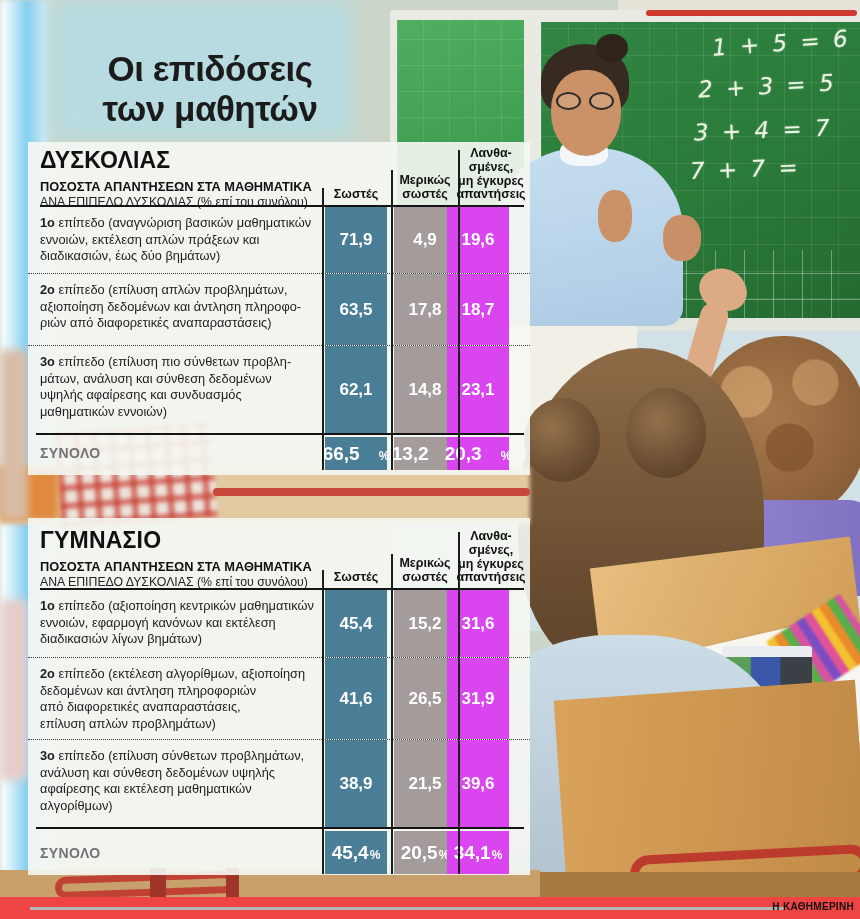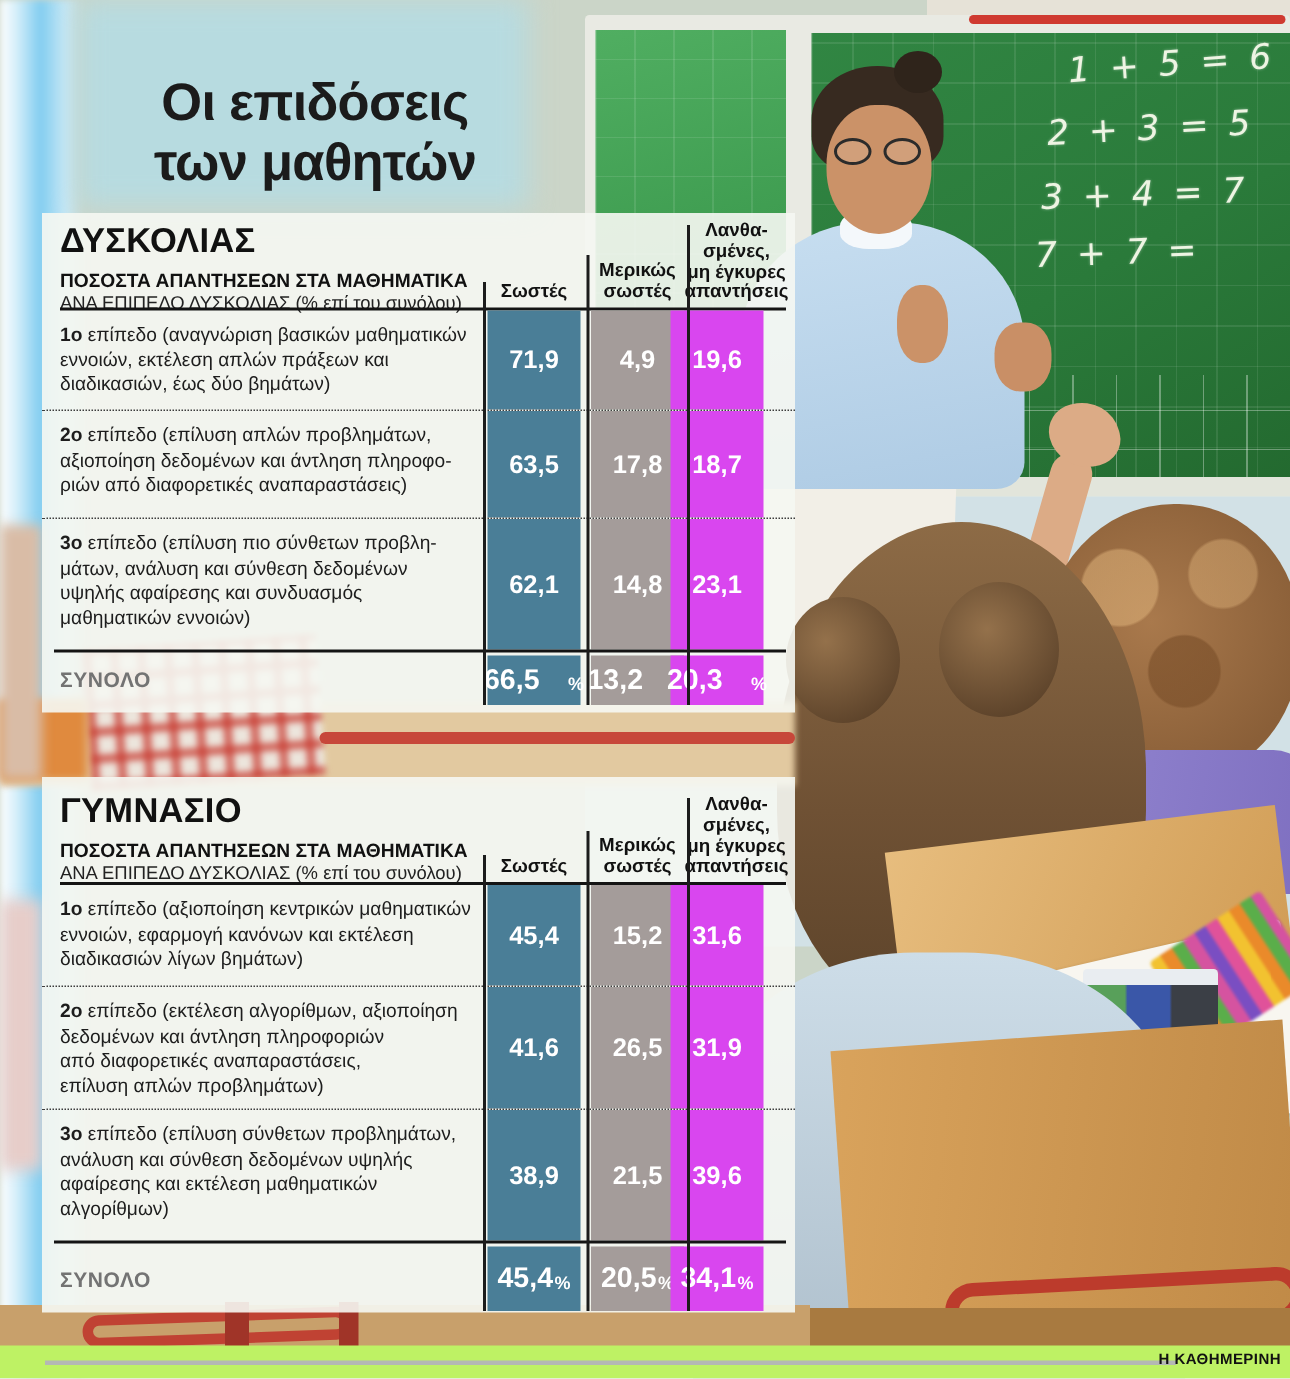--- a/index.html
+++ b/index.html
@@ -129,21 +129,21 @@
   .tlabel{position:absolute;left:12px;font-size:14px;font-weight:800;color:#737373;letter-spacing:.4px;}
   .p1 .tlabel{top:303px;} .p2 .tlabel{top:327px;}
   .tcell{position:absolute;width:62px;display:flex;align-items:center;justify-content:center;
     color:#fff;font-weight:800;font-size:19px;}
   .p1 .tcell{top:295px;height:33px;gap:18px;} .p2 .tcell{top:313px;height:43px;}
   .pct{font-size:12px;font-weight:700;margin-left:1px;padding-top:5px;}
   .vline{position:absolute;width:1.5px;background:#1c1c1c;}
   .v1{left:294px;} .v2{left:363px;} .v3{left:430px;}
   .p1 .v1{top:46px;height:282px;} .p1 .v2{top:28px;height:300px;} .p1 .v3{top:8px;height:320px;}
   .p2 .v1{top:52px;height:304px;} .p2 .v2{top:36px;height:320px;} .p2 .v3{top:14px;height:342px;}
-  .footer-bar{left:0;top:897px;width:860px;height:22px;background:#bef264;}
+  .footer-bar{left:0;top:897px;width:860px;height:22px;background:#ef4444;}
   .footer-line{position:absolute;left:30px;right:76px;top:10px;height:3px;background:#b4b8b4;}
   .brand{position:absolute;right:6px;top:4px;font-size:10px;font-weight:800;color:#111;letter-spacing:.3px;}
 </style>
 </head>
 <body>
 
 <div class="canvas">
 
   <div class="photo">
     <div class="abs left-strip"></div>

